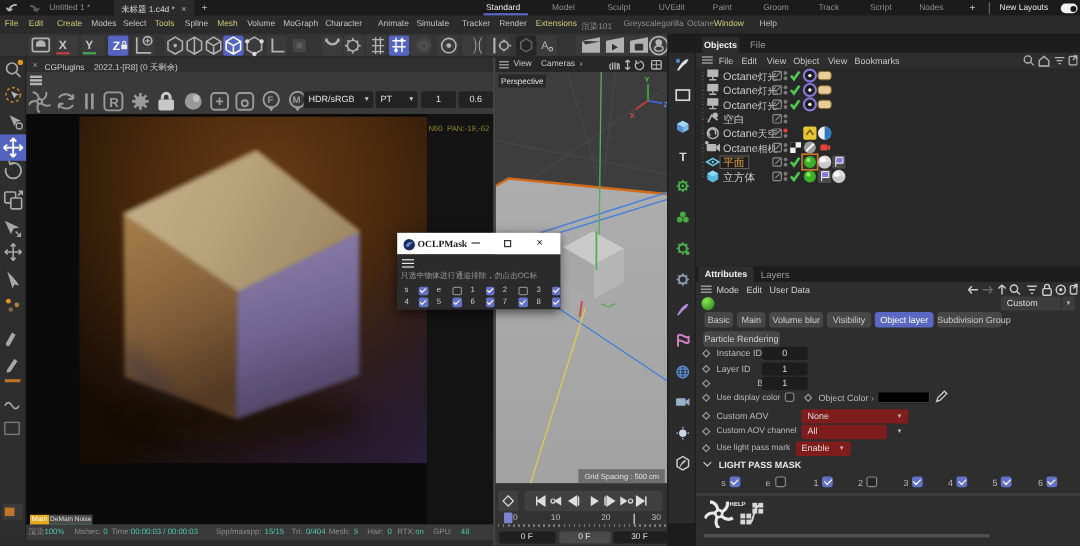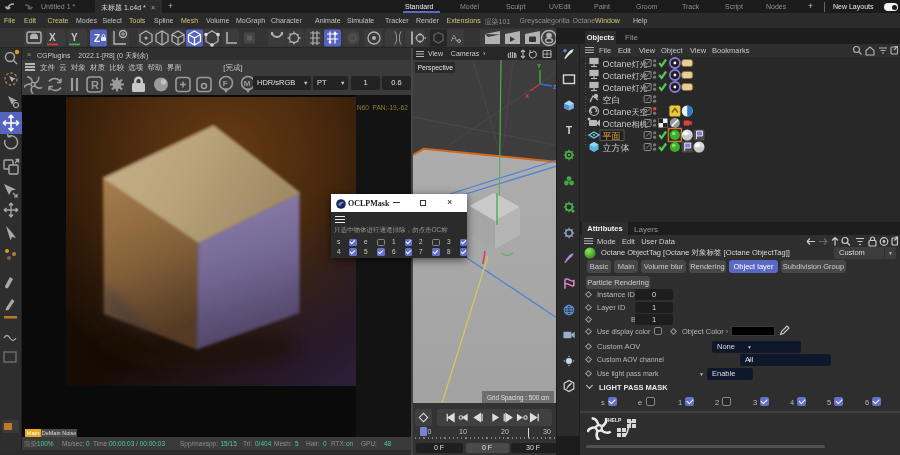--- a/index.html
+++ b/index.html
@@ -12,21 +12,21 @@
 .teal{color:#4cc9a6;}
 .chk{position:absolute;width:9px;height:9px;background:#6371c8;border-radius:2px;}
 .chk::after{content:'';position:absolute;left:1.8px;top:2.2px;width:4.5px;height:2.5px;border-left:1.4px solid #fff;border-bottom:1.4px solid #fff;transform:rotate(-45deg);}
 .chk2{position:absolute;width:7.5px;height:7.5px;background:#6371c8;border-radius:1.5px;}
 .chk2::after{content:'';position:absolute;left:1.4px;top:1.8px;width:3.8px;height:2px;border-left:1.2px solid #fff;border-bottom:1.2px solid #fff;transform:rotate(-45deg);}
 .unchk{position:absolute;width:9px;height:9px;background:#262626;border:1px solid #888;border-radius:2px;}
 .unchk2{position:absolute;width:7.5px;height:7.5px;background:#2b2b2b;border:1px solid #888;border-radius:1.5px;}
 .ambtn{position:absolute;height:13px;background:#474747;border-radius:3px;color:#ccc;font-size:7.5px;line-height:13px;text-align:center;top:260px;white-space:nowrap;}
 .fldlbl{position:absolute;color:#b8b8b8;font-size:7.5px;white-space:nowrap;}
 .dia{position:absolute;width:5px;height:5px;border:1px solid #999;transform:rotate(45deg);}
-.drop{position:absolute;background:#0f172a;border-radius:2px;color:#ddd;font-size:7.5px;padding-left:5px;margin-left:44px;}
+.drop{position:absolute;background:#7f1d1d;border-radius:2px;color:#ddd;font-size:7.5px;padding-left:5px;}
 .darr{position:absolute;color:#bbb;font-size:5px;}
 .inp{position:absolute;background:#1d1d1d;color:#ddd;font-size:7.5px;text-align:center;border-radius:2px;}
 .hamb{position:absolute;background:#b5b5b5;}
 </style>
 </head>
 <body>
 <div id="app">
 
 <div class="abs" style="left:0;top:0;width:900px;height:13px;background:#1b1b1b;"></div>
 <svg class="abs" style="left:5px;top:3px;" width="30" height="8" viewBox="0 0 30 8">
@@ -206,21 +206,20 @@
 <rect x="2" y="372" width="17" height="13" fill="#3a3a3a" stroke="none" rx="1"></rect>
         <rect x="4" y="375" width="8" height="7" fill="#c07828" stroke="none"></rect>
 </g>
 </svg>
 
 <div class="abs" style="left:22px;top:48px;width:389px;height:12px;background:#2f2f2f;"></div>
 <div class="abs" style="left:27px;top:50px;font-size:7.5px;color:#999;">×</div>
 <div class="abs" style="left:37px;top:50.5px;font-size:7px;color:#ccc;">CGPlugins&nbsp;&nbsp;&nbsp;&nbsp;2022.1-[R8] (0 天剩余)</div>
 <div class="abs" style="left:22px;top:60px;width:389px;height:35px;background:#3a3a3a;"></div>
 <div class="hamb" style="left:25px;top:63px;width:10px;height:1.5px;box-shadow:0 3px #b5b5b5,0 6px #b5b5b5;"></div>
-<div class="abs" style="left:40px;top:63px;font-size:7.5px;color:#c5c5c5;">文件&nbsp;&nbsp;云&nbsp;&nbsp;对象&nbsp;&nbsp;材质&nbsp;&nbsp;比较&nbsp;&nbsp;选项&nbsp;&nbsp;帮助&nbsp;&nbsp;界面&nbsp;&nbsp;&nbsp;&nbsp;&nbsp;&nbsp;&nbsp;&nbsp;&nbsp;&nbsp;&nbsp;&nbsp;&nbsp;&nbsp;&nbsp;&nbsp;&nbsp;&nbsp;&nbsp;&nbsp;[完成]</div>
 <svg class="abs" style="left:24px;top:75px;" width="230" height="19" viewBox="0 0 230 19">
 <g stroke="#9a9a9a" stroke-width="1.6" fill="none">
 <g transform="translate(9,9.5)">
           <g>
             <path d="M2.2,-1.2 C4.8,-2.8 6.2,-5 5.5,-7.8"></path>
           </g>
           <g transform="rotate(72)">
             <path d="M2.2,-1.2 C4.8,-2.8 6.2,-5 5.5,-7.8"></path>
           </g>
           <g transform="rotate(144)">
@@ -775,29 +774,28 @@
 </svg>
 <svg class="abs" style="left:584px;top:246.5px;" width="12" height="12" viewBox="0 0 12 12">
       <defs>
         <radialGradient id="gb" cx="0.35" cy="0.3" r="0.8">
           <stop offset="0" stop-color="#8ae858"></stop>
           <stop offset="1" stop-color="#2a8a18"></stop>
         </radialGradient>
       </defs>
       <circle cx="6" cy="6" r="5.5" fill="url(#gb)"></circle>
     </svg>
-<div class="abs" style="left:601px;top:248px;font-size:7.5px;color:#d8d8d8;">Octane ObjectTag [Octane 对象标签 [Octane ObjectTag]]</div>
 <div class="abs" style="left:834px;top:246.5px;width:50px;height:12px;background:#3d3d3d;border-radius:2px 0 0 2px;color:#ddd;font-size:7.5px;line-height:12px;padding-left:5px;">Custom</div>
 <div class="abs" style="left:885px;top:246.5px;width:11px;height:12px;background:#3d3d3d;border-radius:0 2px 2px 0;color:#bbb;font-size:5px;line-height:12px;text-align:center;">▼</div>
 <div class="ambtn" style="left:587px;width:24px;">Basic</div>
 <div class="ambtn" style="left:614px;width:24px;">Main</div>
 <div class="ambtn" style="left:641px;width:45px;">Volume blur</div>
-<div class="ambtn" style="left:689px;width:37px;">Rendering</div>
+<div class="ambtn" style="left:689px;width:37px;">Visibility</div>
 <div class="ambtn" style="left:729px;width:49px;background:#5a68c4;color:#fff;">Object layer</div>
-<div class="ambtn" style="left:781px;width:65px;">Subdivision Group</div>
+<div class="ambtn" style="left:781px;width:54px;">Subdivision Group</div>
 <div class="ambtn" style="left:586px;top:276px;width:64px;">Particle Rendering</div>
 <div class="dia" style="left:586px;top:292px;"></div>
     <div class="fldlbl" style="left:597px;top:290px;">Instance ID</div>
 <div class="inp" style="left:635px;top:288.5px;width:38px;height:11px;line-height:11px;">0</div>
 <div class="dia" style="left:586px;top:305px;"></div>
     <div class="fldlbl" style="left:597px;top:303px;">Layer ID</div>
 <div class="inp" style="left:635px;top:301.5px;width:38px;height:11px;line-height:11px;">1</div>
 <div class="dia" style="left:586px;top:317px;"></div>
     <div class="fldlbl" style="left:597px;top:315px;padding-left:34px;">Bake ID</div>
 <div class="inp" style="left:635px;top:313.5px;width:38px;height:11px;line-height:11px;">1</div>
@@ -809,21 +807,21 @@
 <div class="abs" style="left:731px;top:326px;width:44px;height:10px;background:#000;border:1px solid #3a3a3a;"></div>
 <svg class="abs" style="left:779px;top:325px;" width="11" height="11" viewBox="0 0 11 11">
       <path d="M1.5,9.5 l1,-3 L8,1 l2,2 -5.5,5.5 z" fill="none" stroke="#ccc" stroke-width="1.1"></path>
     </svg>
 <div class="dia" style="left:586px;top:344px;"></div>
     <div class="fldlbl" style="left:597px;top:342px;">Custom AOV</div>
 <div class="drop" style="left:668px;top:340.5px;width:89px;height:12px;line-height:12px;">None</div>
 <div class="darr" style="left:747px;top:344px;">▼</div>
 <div class="dia" style="left:586px;top:357px;"></div>
     <div class="fldlbl" style="left:597px;top:355.5px;font-size:7px;">Custom AOV channel</div>
-<div class="drop" style="left:696px;top:353.5px;width:91px;height:12px;line-height:12px;">All</div>
+<div class="drop" style="left:668px;top:353.5px;width:71px;height:12px;line-height:12px;">All</div>
 <div class="darr" style="left:747px;top:357px;">▼</div>
 <div class="dia" style="left:586px;top:371px;"></div>
     <div class="fldlbl" style="left:597px;top:369.5px;font-size:7px;">Use light pass mark</div>
 <div class="drop" style="left:663px;top:367.5px;width:46px;height:12px;line-height:12px;">Enable</div>
 <div class="darr" style="left:699px;top:371px;">▼</div>
 <div class="abs" style="left:587px;top:383px;width:5px;height:5px;border-right:1.3px solid #ccc;border-bottom:1.3px solid #ccc;transform:rotate(45deg);"></div>
 <div class="abs" style="left:599px;top:382.5px;font-size:7.5px;font-weight:bold;color:#e8e8e8;">LIGHT PASS MASK</div>
 <div class="fldlbl" style="left:601px;top:398px;">s</div>
     <div class="chk" style="left:607.5px;top:397px;"></div>
 <div class="fldlbl" style="left:638px;top:398px;">e</div>

